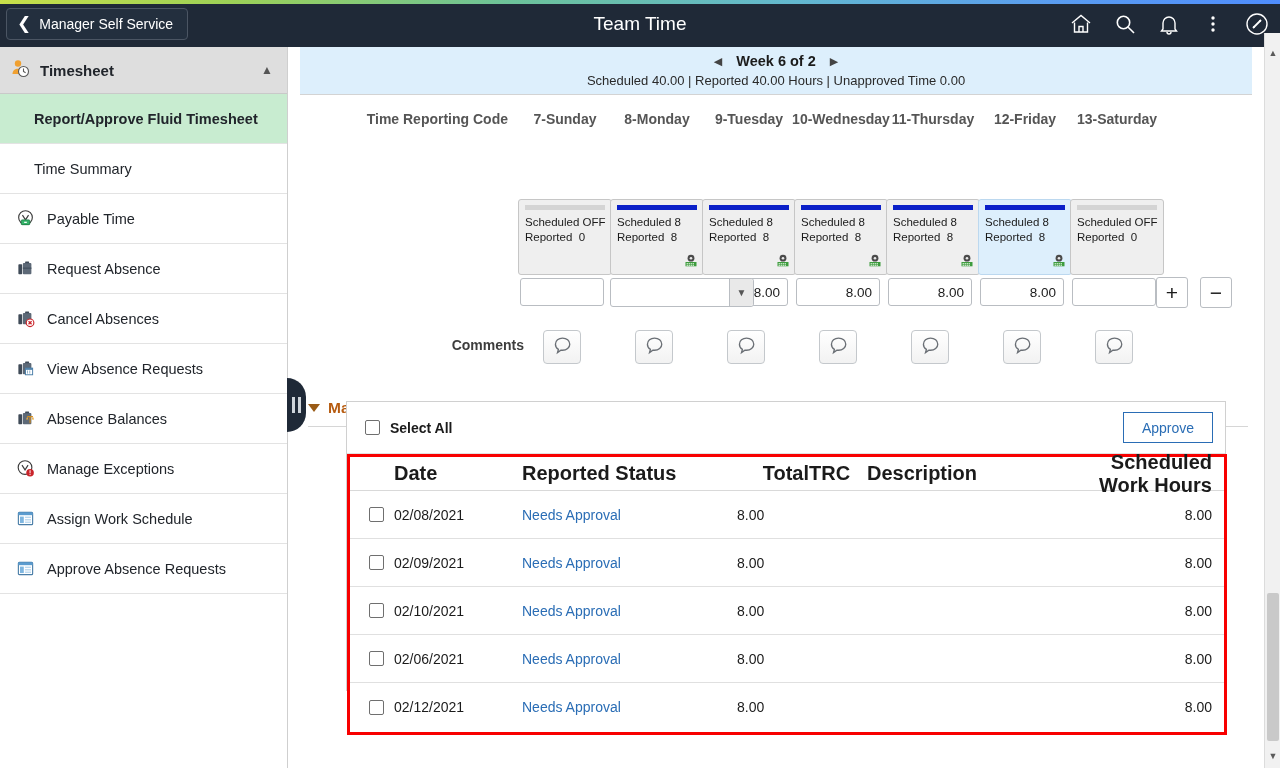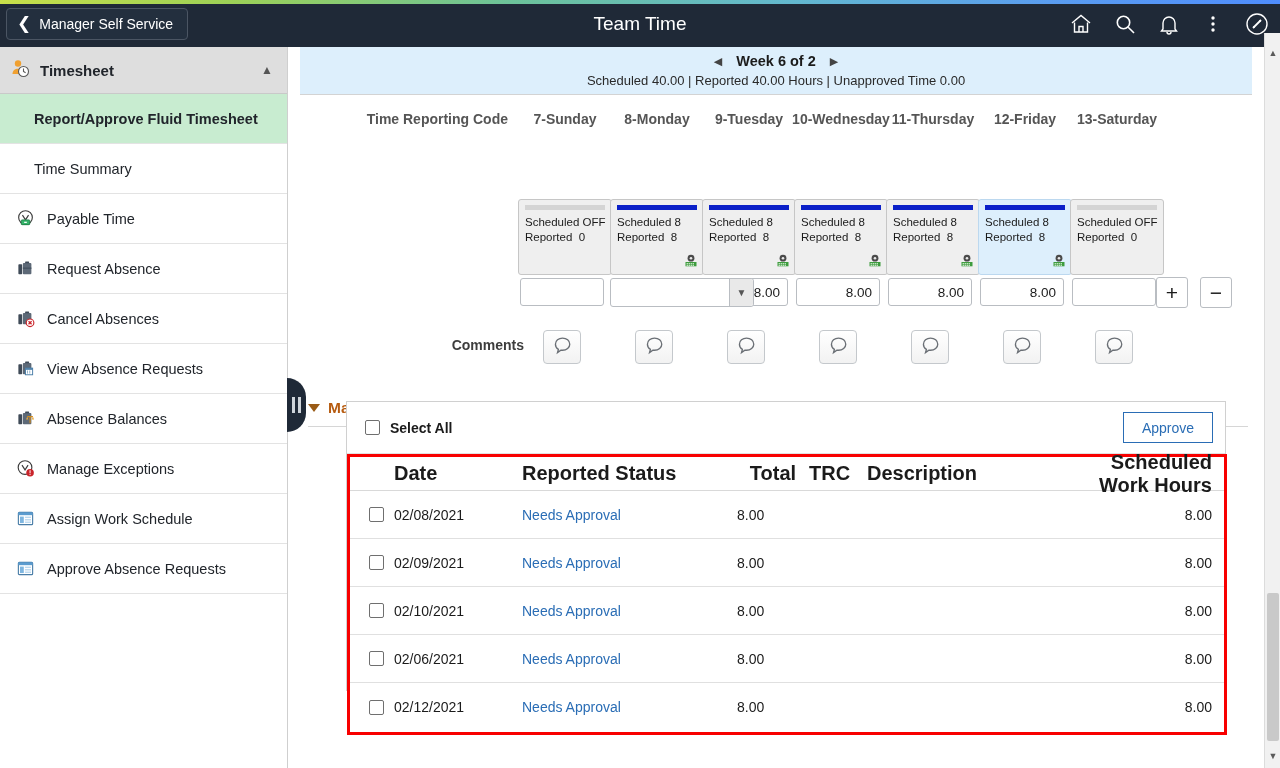--- a/index.html
+++ b/index.html
@@ -209,21 +209,21 @@
     border-bottom: 1px solid #e0e0e0;
   }
   .tbl-row:last-child { border-bottom: none; }
   .c-chk   { width: 44px; display:flex; justify-content:center; padding-left: 8px;}
   .c-date  { width: 128px; font-size: 14px; color:#1b1b1b; }
   .c-status{ width: 215px; font-size: 14px; color:#2a6db5; }
   .c-total { width: 72px; font-size: 14px; color:#1b1b1b; text-align:left; }
   .c-trc   { width: 58px; font-size: 14px; color:#1b1b1b; }
   .c-desc  { width: 210px; font-size: 14px; color:#1b1b1b; }
   .c-sched { flex:1; font-size: 14px; color:#1b1b1b; text-align:right; padding-right: 12px; }
-  .tbl-head .c-total { text-align:center; }
+  .tbl-head .c-total { text-align:right; }
   .tbl-head .c-sched { text-align:right; }
 
   
   #scrollbar {
     position:absolute; right:0; top: 33px; width: 16px; height: 735px;
     background:#f1f1f1; border-left:1px solid #dcdcdc; z-index: 15;
   }
   #scroll-up, #scroll-down {
     position:absolute; left:0; width:16px; height:16px;
     display:flex; align-items:center; justify-content:center;

